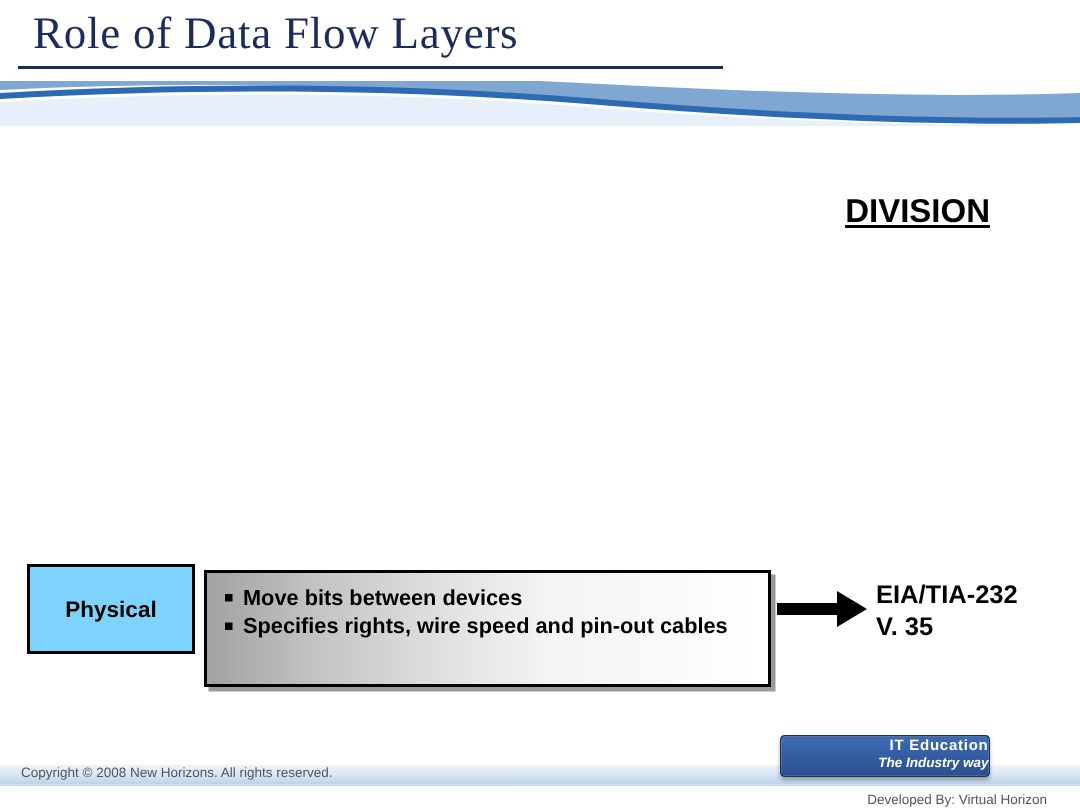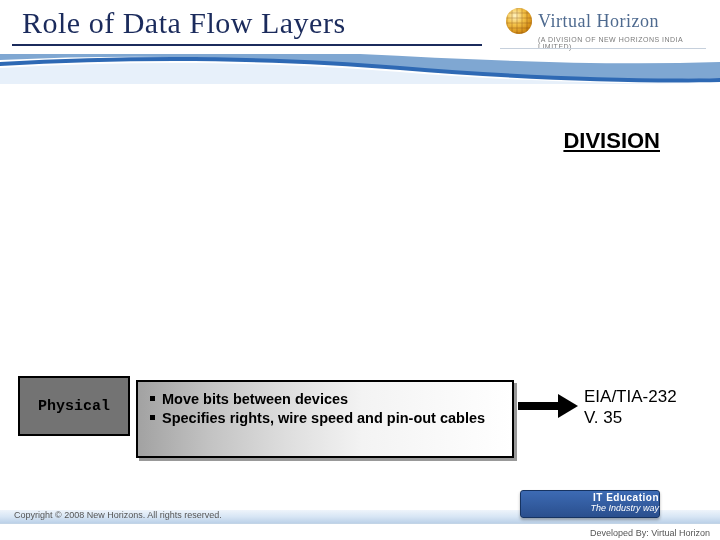--- a/index.html
+++ b/index.html
@@ -89,26 +89,25 @@
     position: absolute;
     left: 18px;
     top: 368px;
     width: 684px;
     height: 78px;
   }
   .layer-box {
     position: absolute;
     left: 0; top: 8px;
     width: 112px; height: 60px;
-    background: #737373;
+    background: #7dd3fc;
     border: 2px solid #000;
     display: flex; align-items: center; justify-content: center;
     font-weight: bold;
     font-size: 15px;
-    font-family: Liberation Mono, monospace;
   }
   .desc-box {
     position: absolute;
     left: 118px; top: 0;
     width: 378px; height: 78px;
     background: linear-gradient(90deg, #a2a2a2 0%, #c4c4c4 20%, #dedede 40%, #f3f3f3 60%, #ffffff 100%);
     border: 2px solid #000;
     box-shadow: 3px 3px 0 rgba(0,0,0,.4);
     font-size: 14.5px;
     font-weight: bold;
@@ -136,78 +135,70 @@
     border-top: 12px solid transparent;
     border-bottom: 12px solid transparent;
     border-left: 20px solid #000;
   }
 
   .example-text {
     position: absolute;
     left: 566px; top: 18px;
     width: 130px;
     font-size: 17px;
-    font-weight: normal;
+    font-weight: bold;
     color: #000;
     line-height: 1.25;
   }
 
   
   .footer {
     position: absolute;
     left: 0; right: 0; bottom: 0; height: 48px;
   }
   .footer-band {
     position: absolute; left: 0; right: 0; bottom: 16px; height: 14px;
     background: linear-gradient(180deg, #eef4fb 0%, #d8e6f5 50%, #bcd1e8 100%);
     border-bottom: 1px solid #c2d4e6;
   }
   .footer-left {
     position: absolute; left: 14px; bottom: 20px;
     font-size: 9px; color: #555;
   }
   .footer-right {
-    position: absolute; right: 10px; bottom: 2px;
+    position: absolute; right: 22px; bottom: 2px;
     font-size: 9px; color: #555;
   }
   .pill {
     position: absolute; right: 60px; bottom: 22px;
     width: 140px; height: 28px;
     background: linear-gradient(180deg,#3d6bb4,#2a4f8e);
     border: 1px solid #163361;
     border-radius: 3px;
     color: #fff;
     text-align: right;
     box-shadow: 0 2px 3px rgba(0,0,0,.3);
     padding-top: 1px;
   }
   .pill .line1 { font-size: 10px; font-weight: bold; letter-spacing: .5px; }
-  .pill .line2 { font-size: 9px; font-style: italic; }
+  .pill .line2 { font-size: 9px; font-style: italic; font-weight: bold; }
   .star {
     position: absolute; right: 36px; bottom: 18px;
     width: 36px; height: 36px; z-index: -1;
   }
 </style>
 </head>
 <body>
 
 <div class="slide">
 
   <div class="header">
     <div class="title">Role of Data Flow Layers</div>
     <div class="title-underline"></div>
 
-    <div class="logo-wrap">
-      <div class="logo-row">
-        <span class="globe"></span>
-        <span class="brand">Virtual Horizon</span>
-      </div>
-      <div class="brand-sub">(A DIVISION OF NEW HORIZONS INDIA LIMITED)</div>
-      <div class="logo-rule"></div>
-    </div>
   </div>
 
   <svg class="swoosh" viewBox="0 0 720 30" preserveAspectRatio="none">
     <path d="M0,6 C120,0 240,2 360,12 C480,22 600,28 720,24 L720,8 C600,12 480,6 360,0 C240,-4 120,-2 0,0 Z" fill="#7fa7d2"></path>
     <path d="M0,14 C140,6 280,8 400,18 C520,28 640,30 720,30 L720,30 L0,30 Z" fill="#e7f0fa"></path>
     <path d="M0,12 C140,4 280,6 400,16 C520,26 640,30 720,28 L720,24 C640,26 520,22 400,12 C280,2 140,0 0,8 Z" fill="#2e69b4"></path>
   </svg>
 
   <div class="examples-label">DIVISION</div>
 

